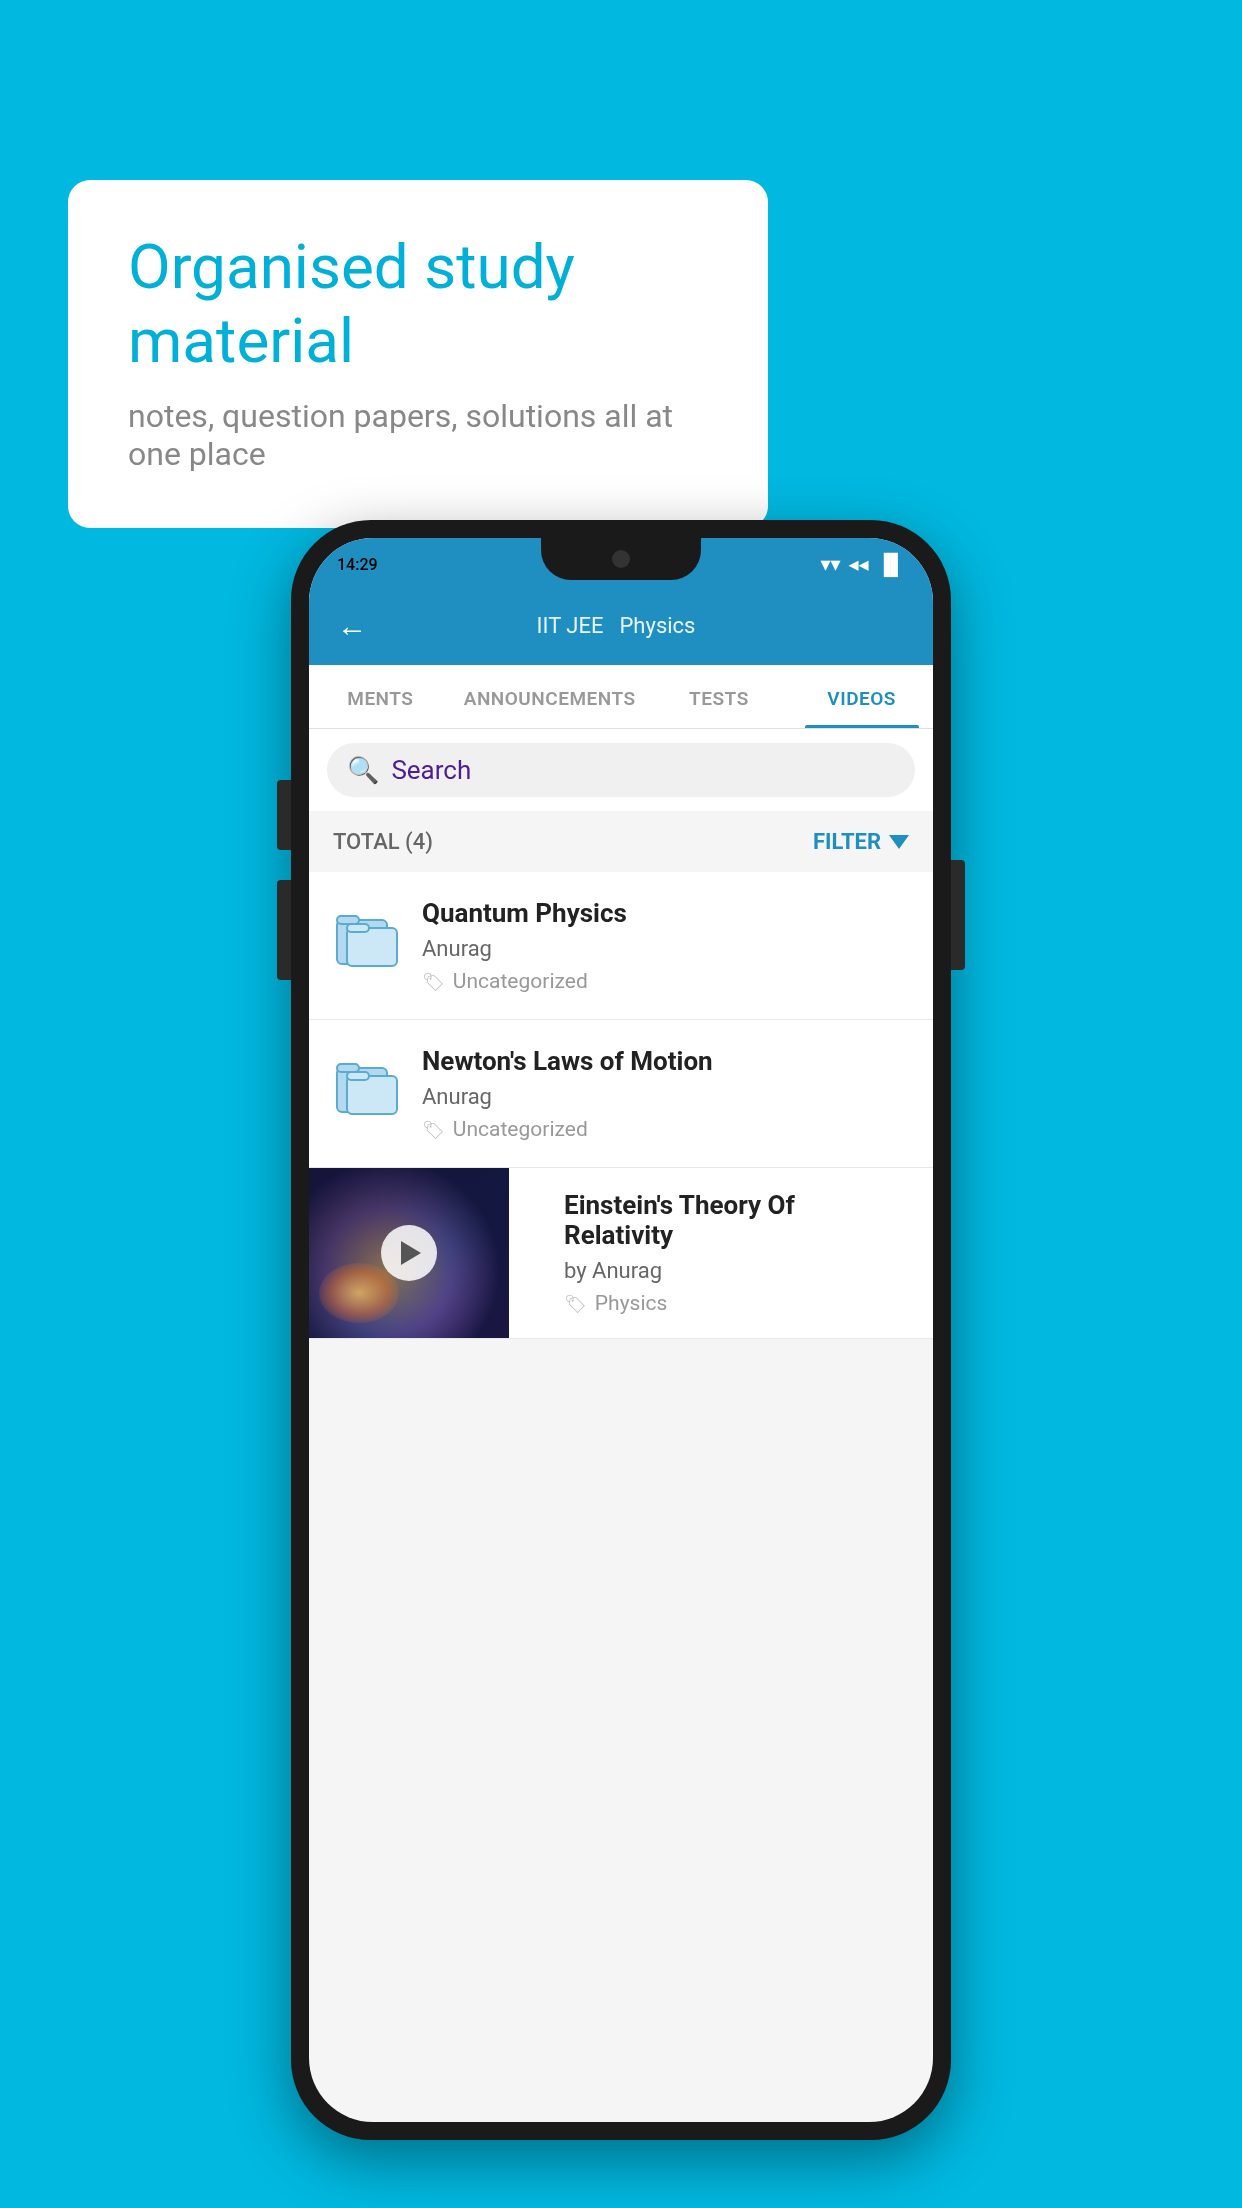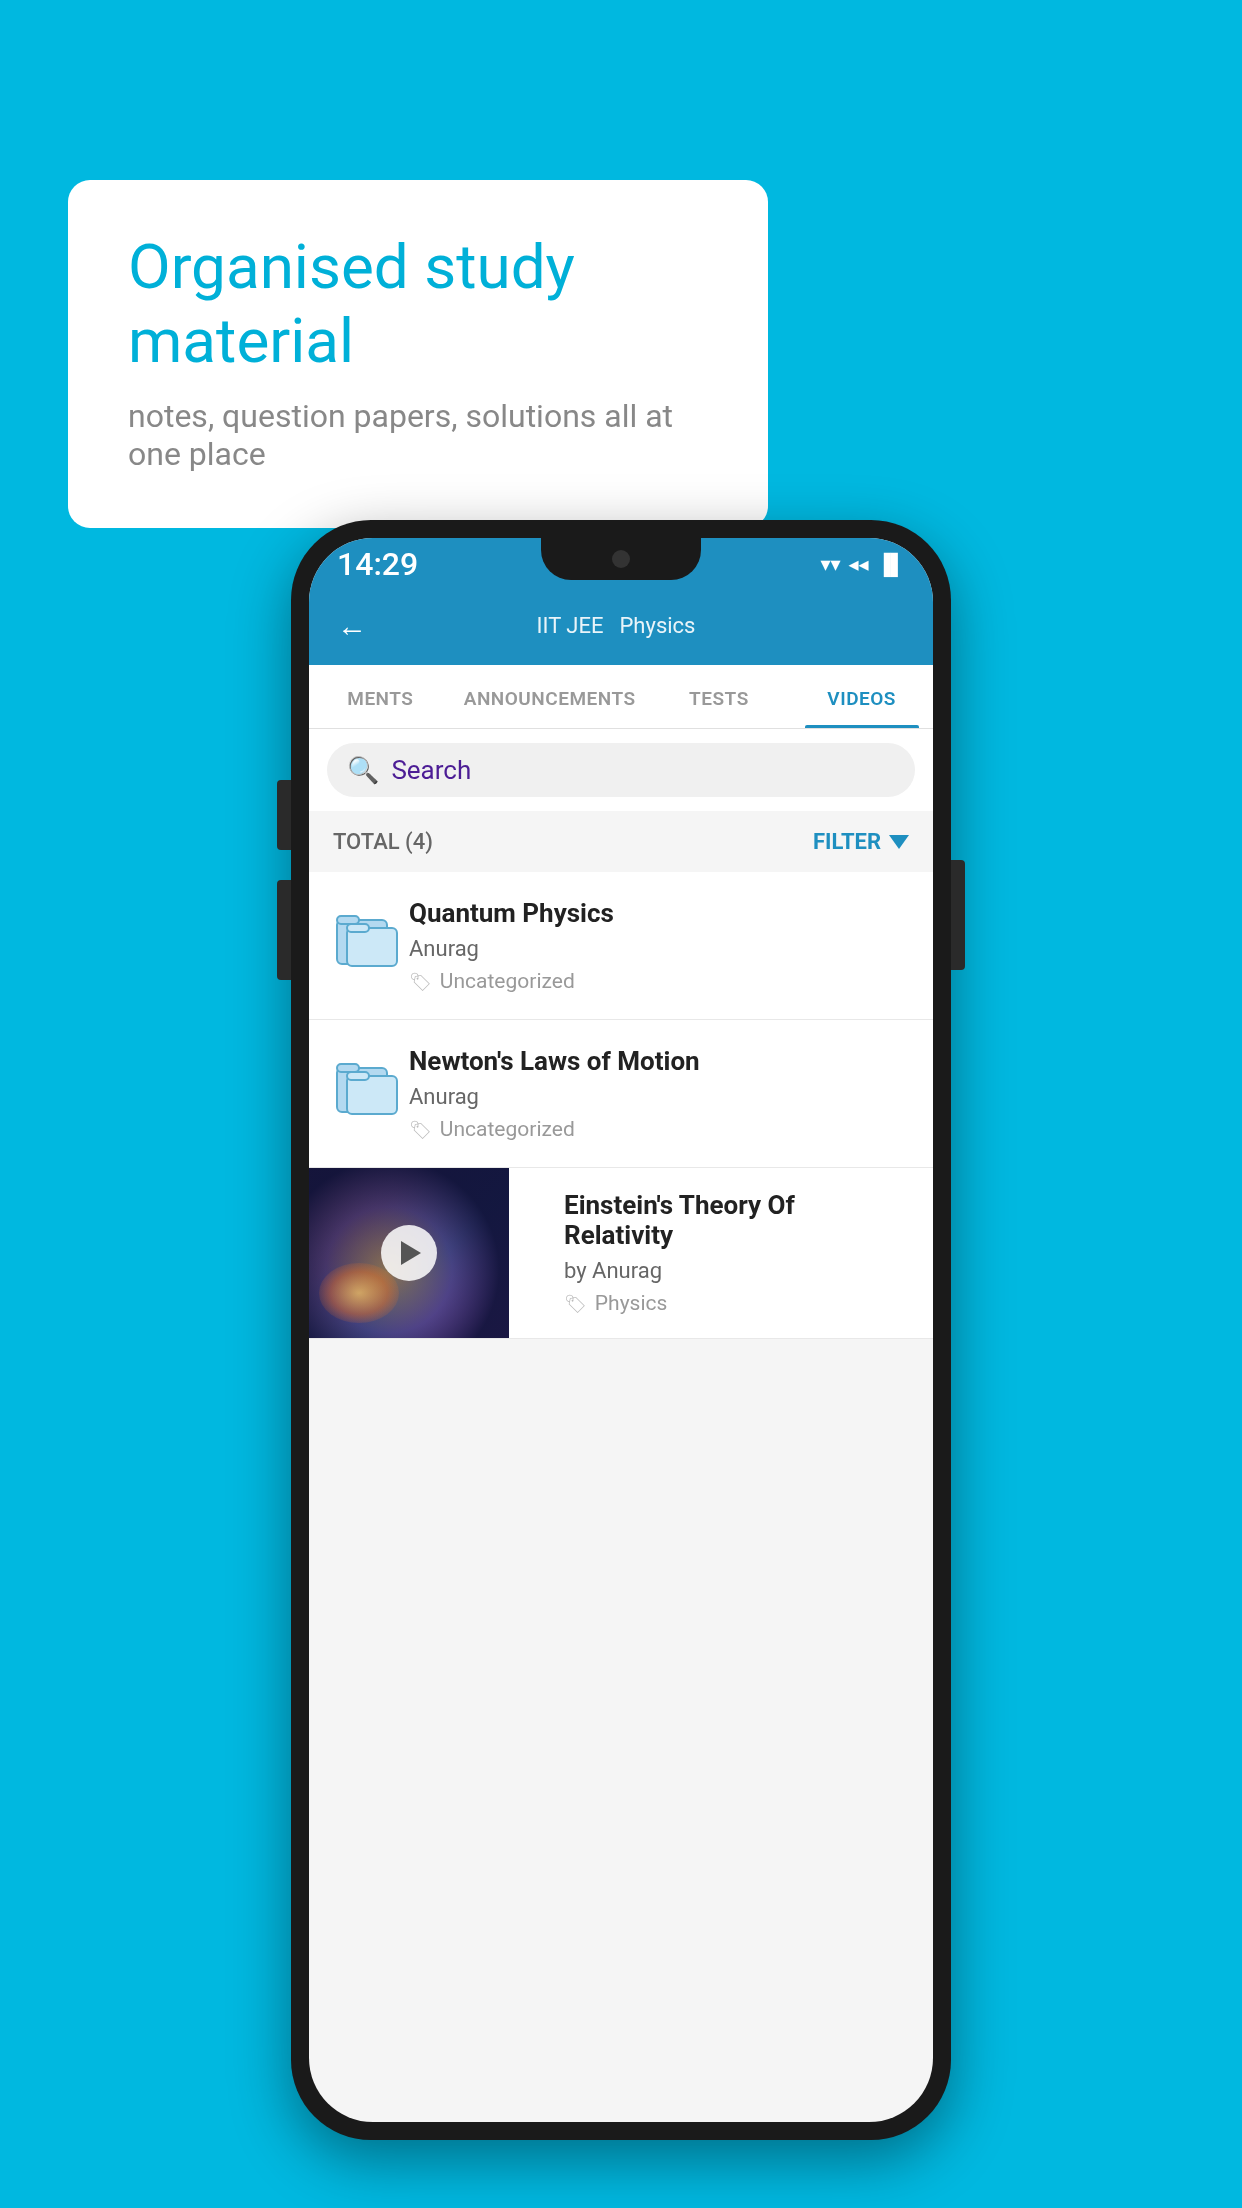--- a/index.html
+++ b/index.html
@@ -144,22 +144,22 @@
       background: #1e8fc0;
       height: 52px;
       display: flex;
       align-items: center;
       justify-content: space-between;
       padding: 0 28px;
       padding-top: 0;
     }
 
     .status-time {
-      color: #ffffff;
-      font-size: 32px;
+      color: #000000;
+      font-size: 16px;
       font-weight: 500;
     }
 
     .status-icons {
       display: flex;
       align-items: center;
       gap: 8px;
     }
 
     
@@ -286,21 +286,21 @@
     .video-list {
       background: white;
       flex: 1;
     }
 
     .video-item {
       display: flex;
       align-items: flex-start;
       padding: 26px 24px;
       border-bottom: 1px solid #e8e8e8;
-      gap: 8px;
+      gap: 21px;
     }
 
     .video-icon {
       width: 68px;
       height: 72px;
       flex-shrink: 0;
       margin-top: 4px;
     }
 
     .video-info {

